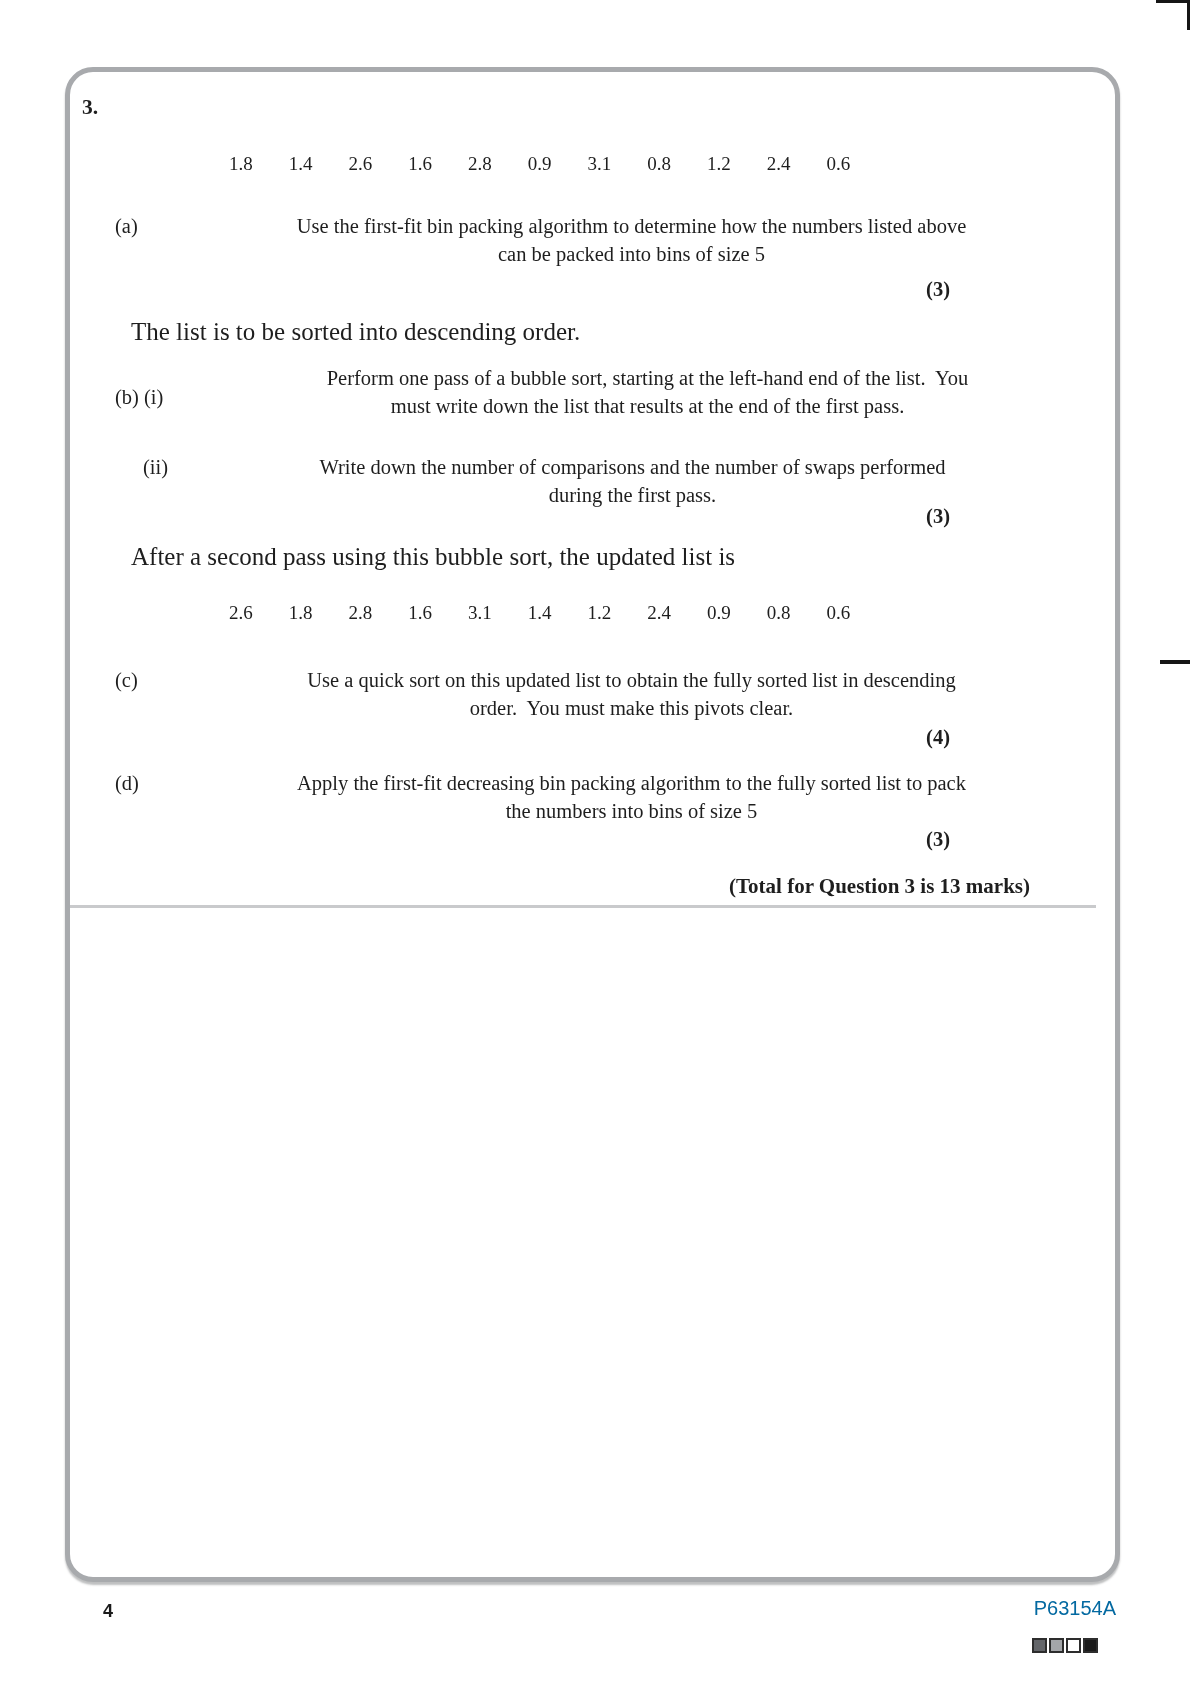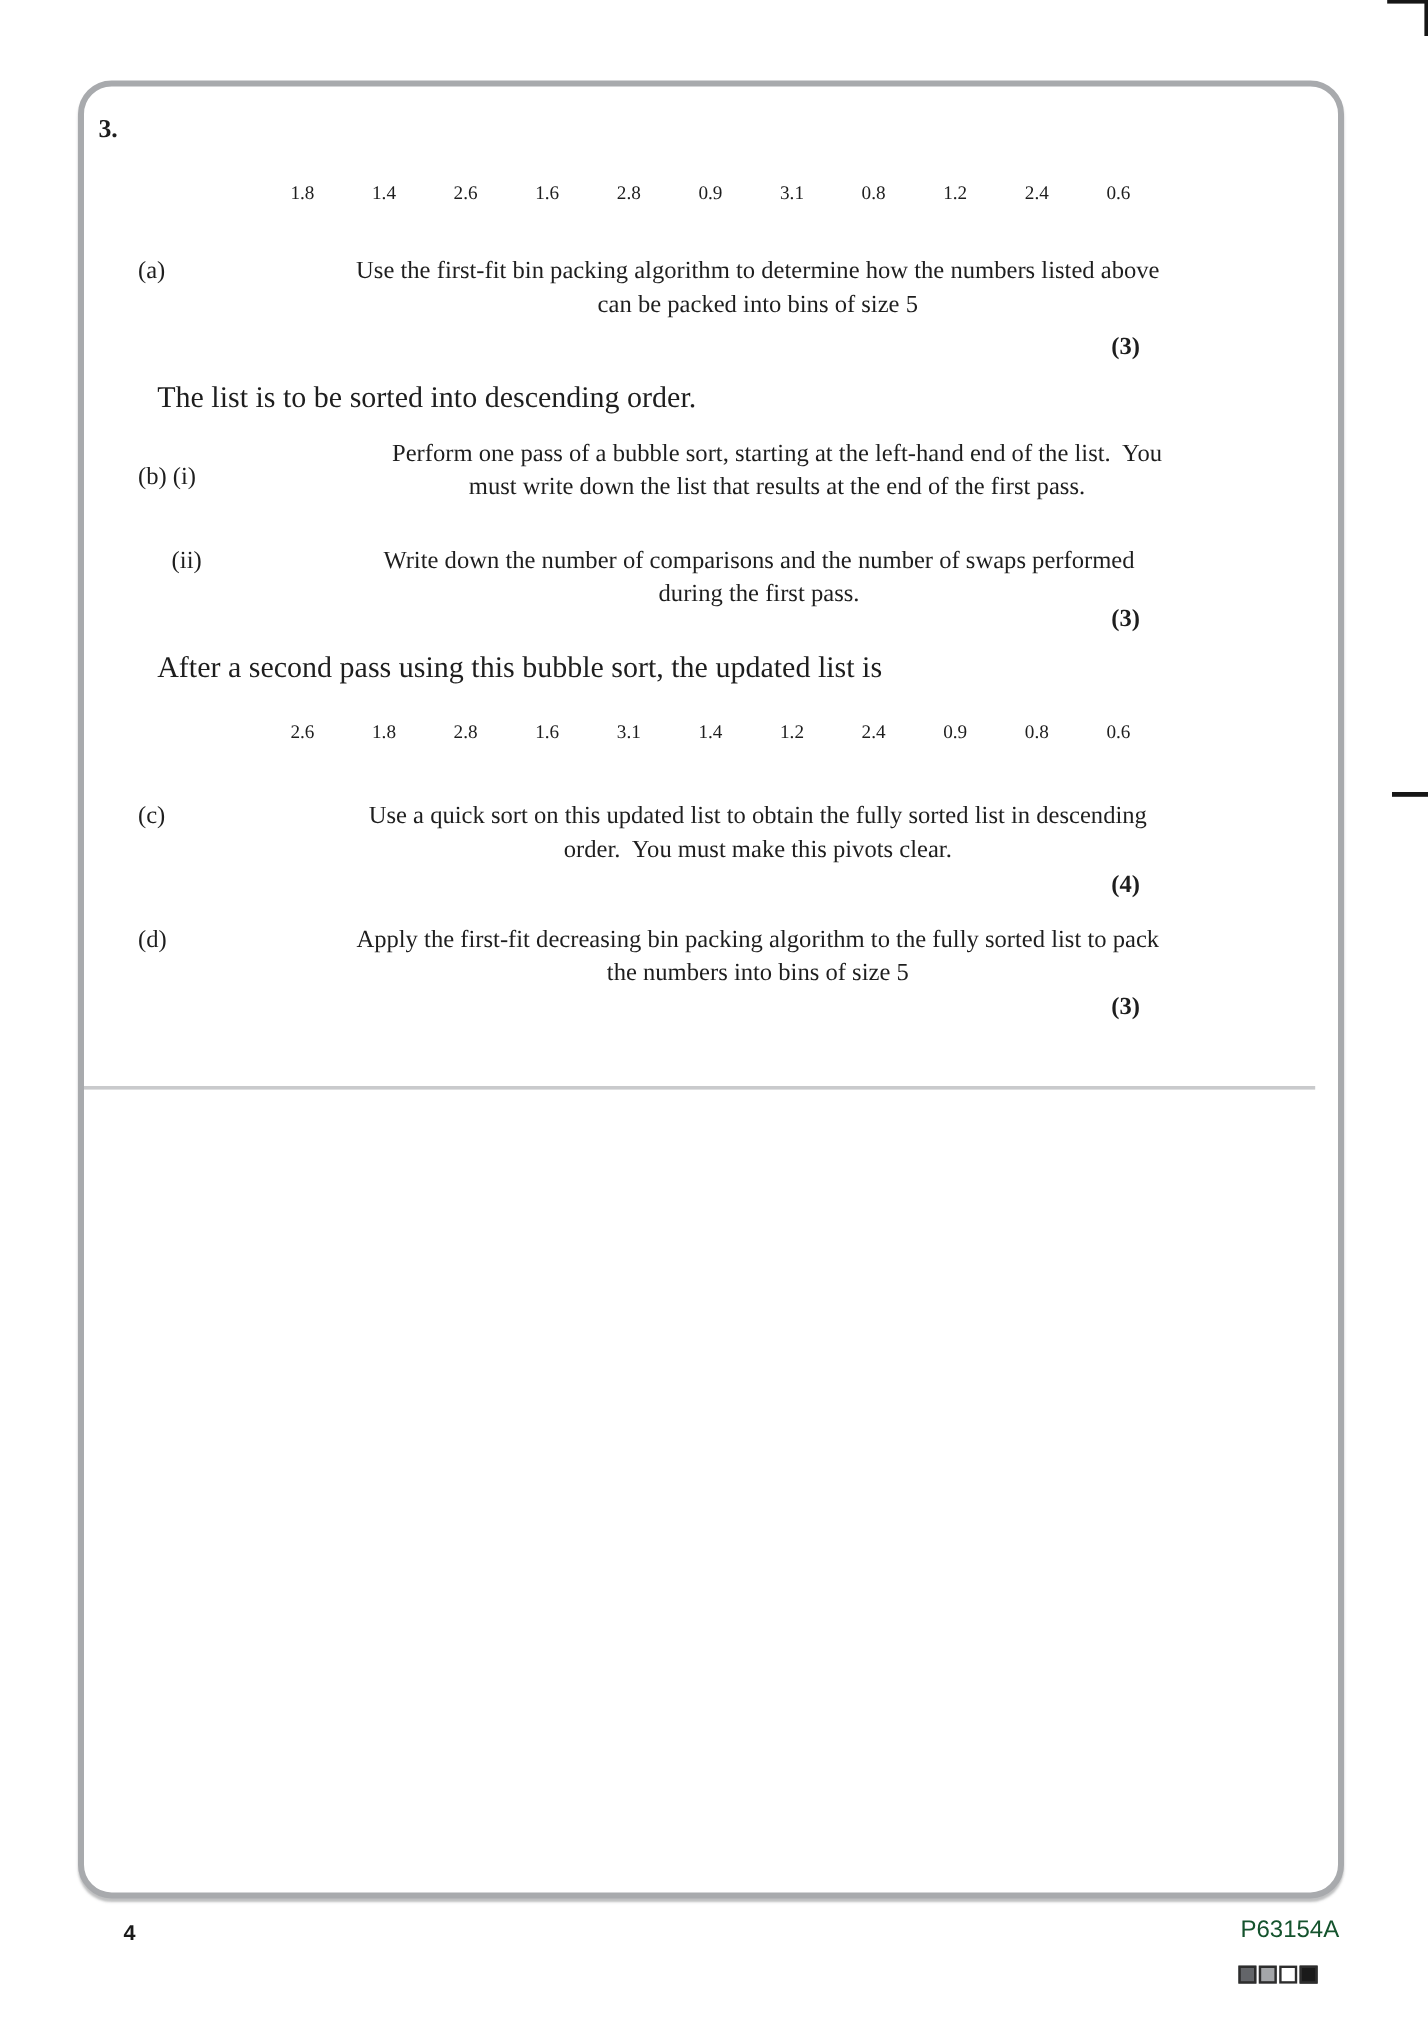--- a/index.html
+++ b/index.html
@@ -19,21 +19,21 @@
     box-sizing: border-box;
     border: 5px solid #a8aaad;
     border-radius: 28px;
     box-shadow: 0 3px 2px rgba(110,112,116,0.45);
     background: #ffffff;
   }
   .frame > div { position: absolute; }
 
   .qnum { top: 23px; left: 12px; font-weight: bold; font-size: 21.5px; }
 
-  .numrow { display: flex; gap: 48px; left: 172px; font-size: 16px; }
+  .numrow { display: flex; gap: 36px; left: 159px; font-size: 19px; }
   .numrow-first  { top: 81px; }
   .numrow-second { top: 530px; }
   .numrow span { white-space: pre; }
 
   .para { font-size: 20.5px; line-height: 27.5px; left: 0; right: 0; }
   .para .label { position: absolute; top: 0; }
   .line { white-space: pre; text-align: center; }
 
   .pa   { top: 141px; padding-left: 78px; }
   .pa .label   { left: 45px; }
@@ -63,21 +63,21 @@
 
   
   .page-num {
     position: absolute; left: 103px; top: 1601px;
     font-family: "Liberation Sans", sans-serif;
     font-weight: bold; font-size: 18px; color: #1a1a1a;
   }
   .paper-code {
     position: absolute; right: 74px; top: 1597px;
     font-family: "Liberation Sans", sans-serif;
-    font-size: 20px; color: #14532d;
+    font-size: 20px; color: #0369a1;
   }
   .squares { position: absolute; right: 92px; top: 1638px; display: flex; gap: 2px; }
   .sq { width: 15px; height: 15px; box-sizing: border-box; border: 2px solid #2d2d2d; }
 
   
   .corner-mark {
     position: absolute; top: 0; right: 0;
     width: 31px; height: 27px;
     border-top: 3px solid #161616;
     border-right: 3px solid #161616;
@@ -157,20 +157,21 @@
   <div class="marks mc">(4)</div>
 
   <div class="para pd">
     <span class="label">(d)</span>
     <div class="line">Apply the first-fit decreasing bin packing algorithm to the fully sorted list to pack</div>
     <div class="line">the numbers into bins of size 5</div>
   </div>
 
   <div class="marks md">(3)</div>
 
+  <div class="total">(Total for Question 3 is 13 marks)</div>
 
   <div class="rule"></div>
 
 </div>
 
 <div class="page-num">4</div>
 <div class="paper-code">P63154A</div>
 
 <div class="squares">
   <span class="sq" style="background: rgb(99, 101, 105);"></span>

